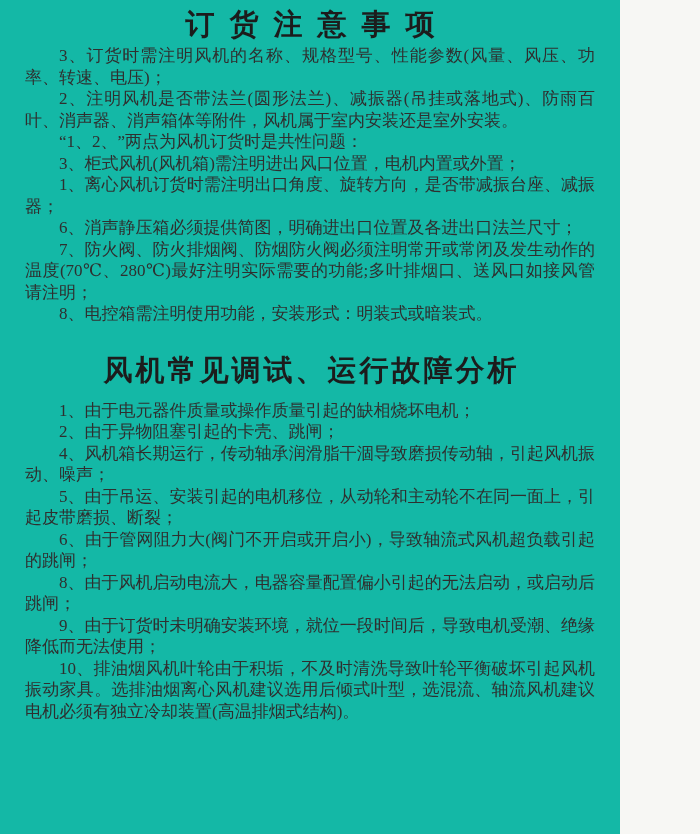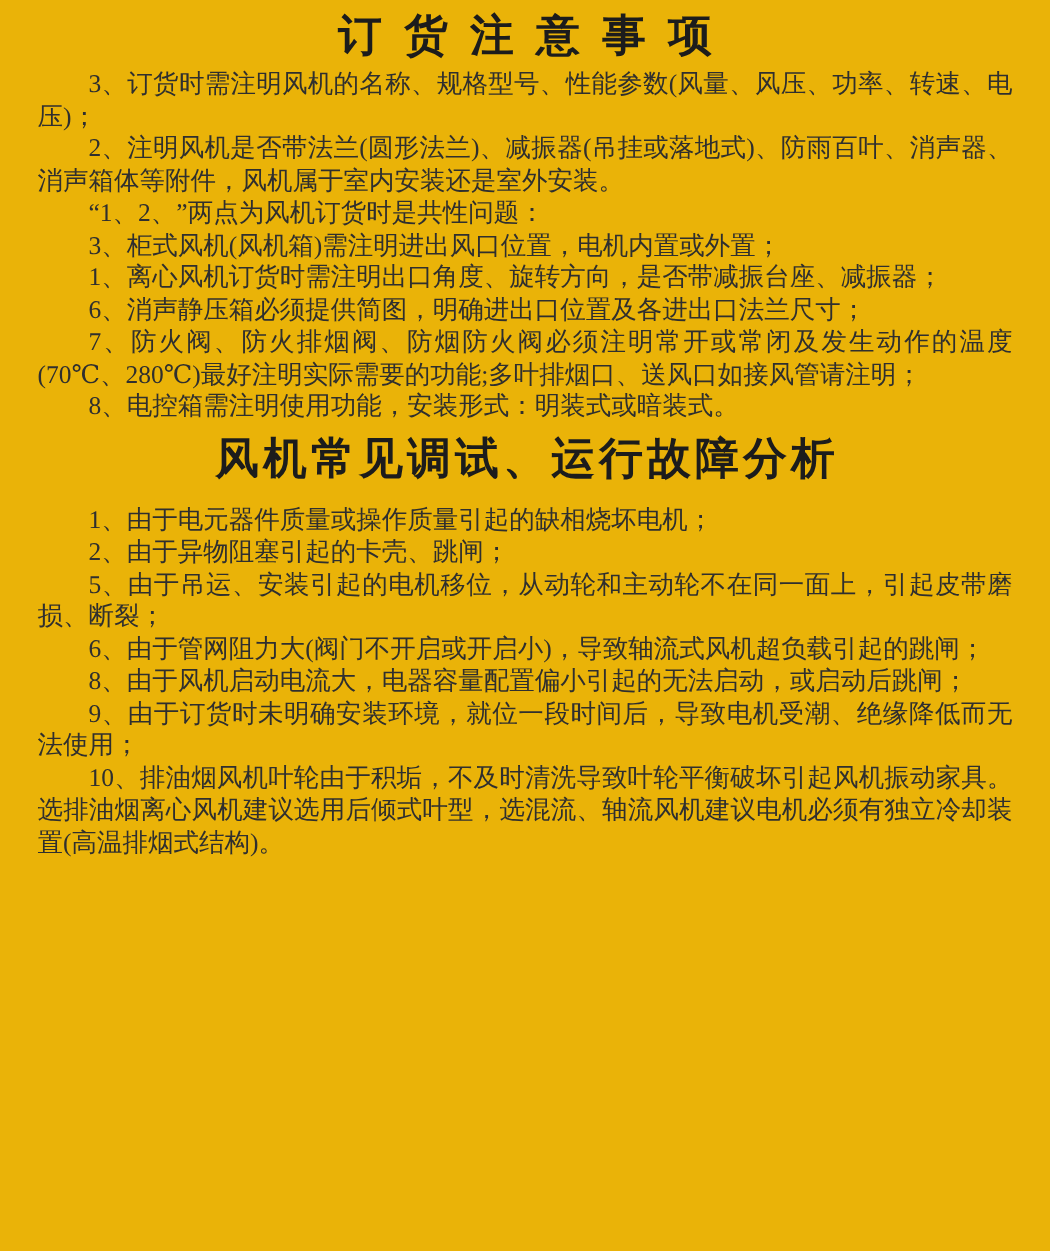--- a/index.html
+++ b/index.html
@@ -7,42 +7,42 @@
     padding: 0;
   }
   body {
     width: 700px;
     height: 834px;
     background: #f7f7f4;
     overflow: hidden;
   }
   .page {
     box-sizing: border-box;
-    width: 700px;
+    width: 620px;
     height: 834px;
     padding: 5px 25px 0 25px;
-    background: #eab308;
+    background: #14b8a6;
     color: #2f2f2f;
     font-family: "Liberation Serif", "DejaVu Serif", serif;
     font-size: 17px;
     line-height: 21.5px;
   }
   h1.doc-title {
     margin: 0 0 2px 0;
     padding-left: 15px;            
     text-align: center;
     font-family: "Liberation Sans", "DejaVu Sans", sans-serif;
     font-weight: bold;
     color: #1c1c1c;
     font-size: 29px;
     line-height: 38px;
     letter-spacing: 15px;
   }
   h1.doc-title.second {
-    margin-top: 4px;
+    margin-top: 25px;
     margin-bottom: 10px;
     padding-left: 3px;
     line-height: 40px;
     letter-spacing: 3px;
   }
   p.body-text {
     margin: 0;
     text-indent: 2em;
     text-align: justify;
     text-justify: inter-ideograph;
@@ -62,19 +62,20 @@
   <p class="body-text">3、柜式风机(风机箱)需注明进出风口位置，电机内置或外置；</p>
   <p class="body-text">1、离心风机订货时需注明出口角度、旋转方向，是否带减振台座、减振器；</p>
   <p class="body-text">6、消声静压箱必须提供简图，明确进出口位置及各进出口法兰尺寸；</p>
   <p class="body-text">7、防火阀、防火排烟阀、防烟防火阀必须注明常开或常闭及发生动作的温度(70℃、280℃)最好注明实际需要的功能;多叶排烟口、送风口如接风管请注明；</p>
   <p class="body-text">8、电控箱需注明使用功能，安装形式：明装式或暗装式。</p>
 
   <h1 class="doc-title second">风机常见调试、运行故障分析</h1>
 
   <p class="body-text">1、由于电元器件质量或操作质量引起的缺相烧坏电机；</p>
   <p class="body-text">2、由于异物阻塞引起的卡壳、跳闸；</p>
+  <p class="body-text">4、风机箱长期运行，传动轴承润滑脂干涸导致磨损传动轴，引起风机振动、噪声；</p>
   <p class="body-text">5、由于吊运、安装引起的电机移位，从动轮和主动轮不在同一面上，引起皮带磨损、断裂；</p>
   <p class="body-text">6、由于管网阻力大(阀门不开启或开启小)，导致轴流式风机超负载引起的跳闸；</p>
   <p class="body-text">8、由于风机启动电流大，电器容量配置偏小引起的无法启动，或启动后跳闸；</p>
   <p class="body-text">9、由于订货时未明确安装环境，就位一段时间后，导致电机受潮、绝缘降低而无法使用；</p>
   <p class="body-text">10、排油烟风机叶轮由于积垢，不及时清洗导致叶轮平衡破坏引起风机振动家具。选排油烟离心风机建议选用后倾式叶型，选混流、轴流风机建议电机必须有独立冷却装置(高温排烟式结构)。</p>
 
 </div>
 
 </body></html>

